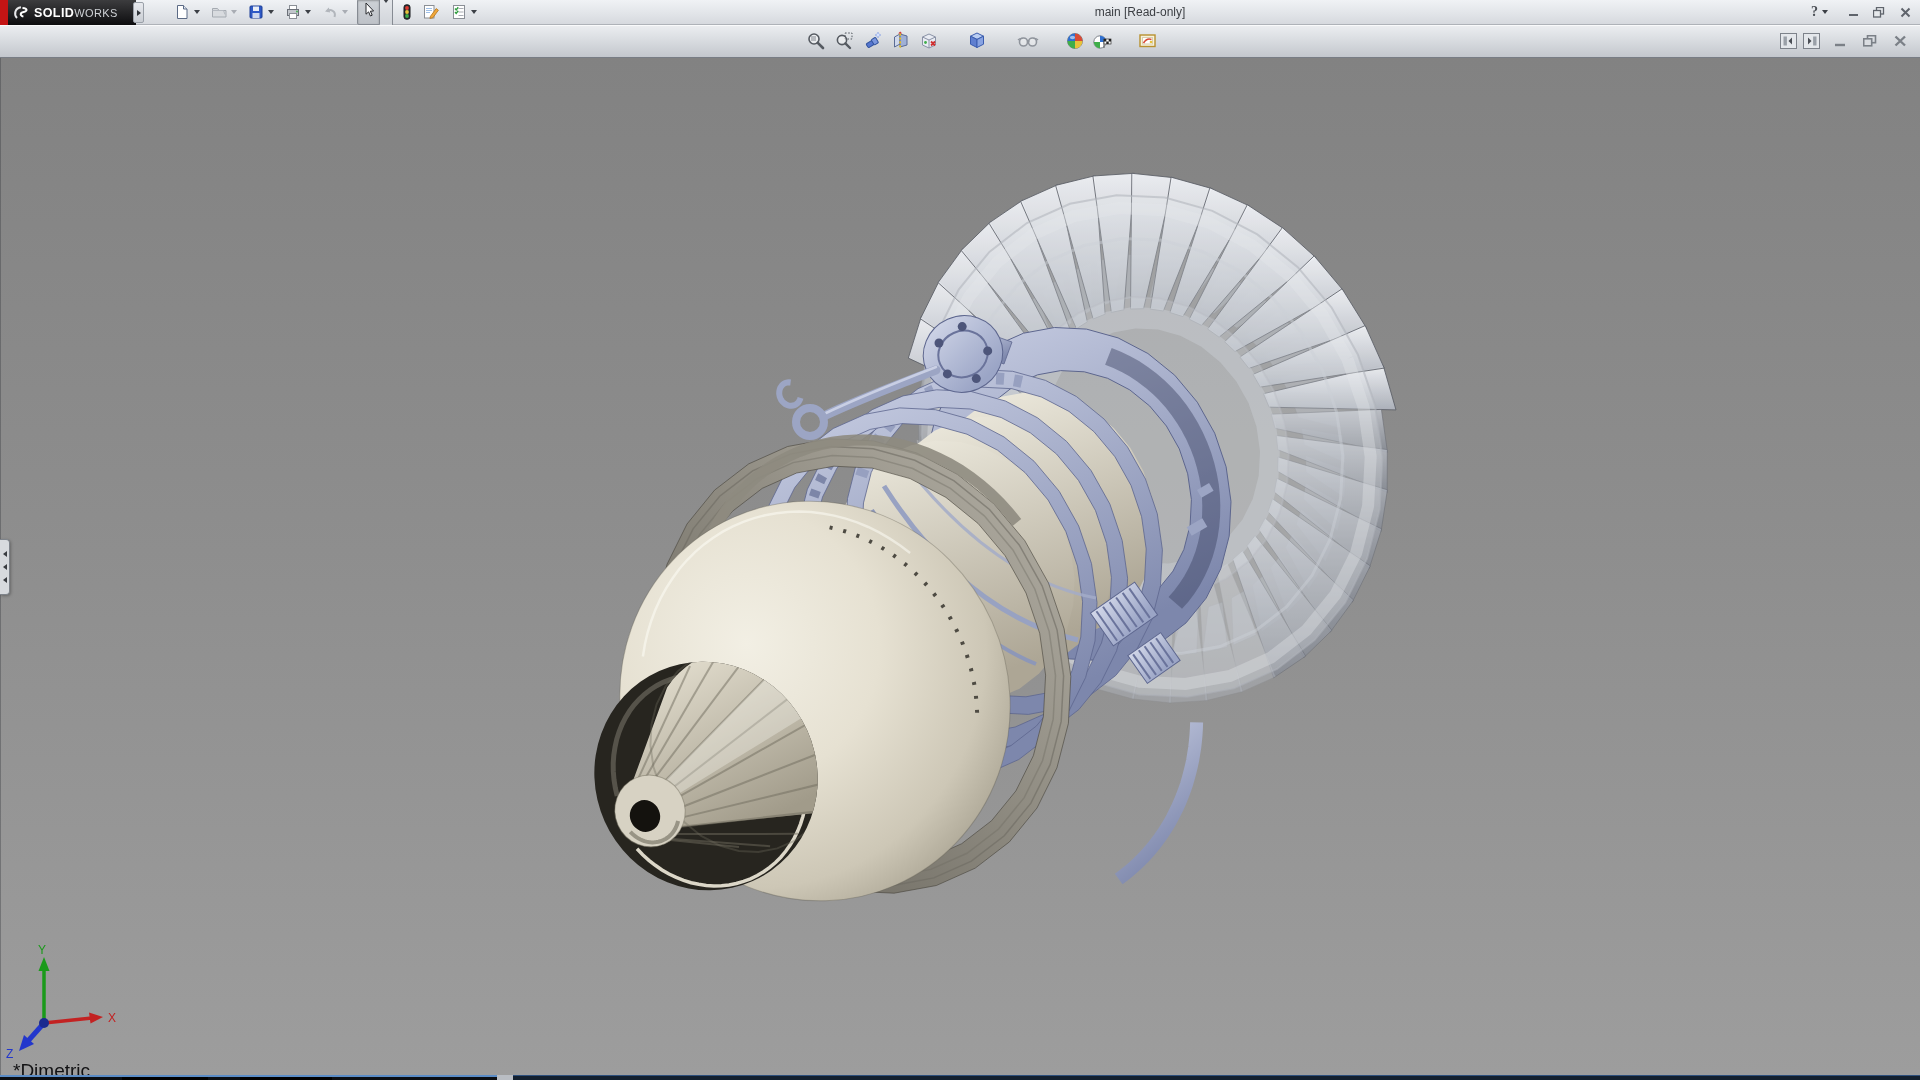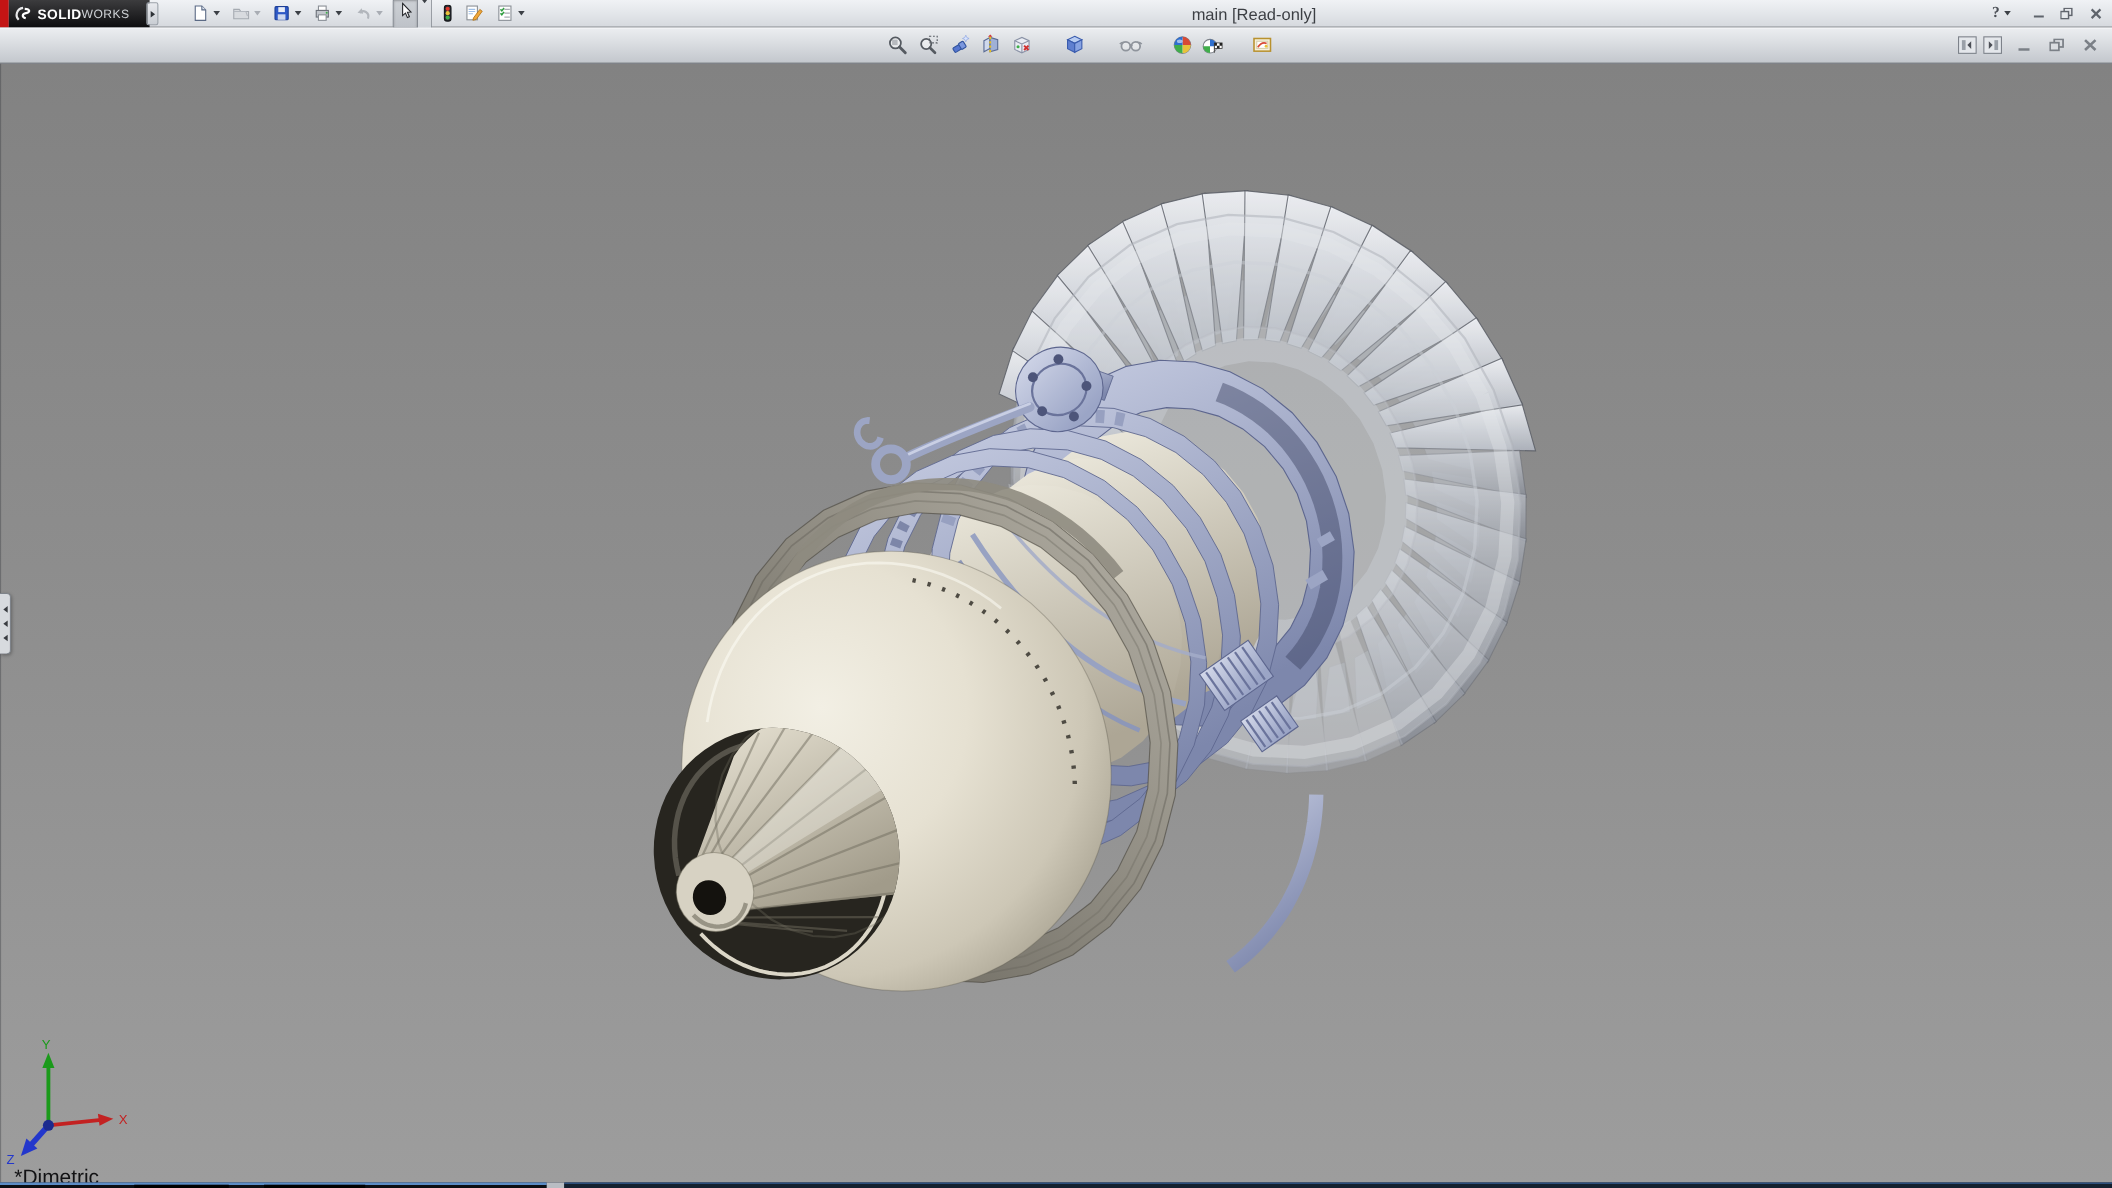--- a/index.html
+++ b/index.html
@@ -24,21 +24,21 @@
   .tbtn{display:flex;align-items:center;margin-right:7px;padding:1px 2px;border-radius:2px;}
   .tbtn svg{display:block;}
   .dd{width:0;height:0;border-left:3.5px solid transparent;border-right:3.5px solid transparent;border-top:4px solid #3c4046;margin-left:4px;}
   .dis .dd{border-top-color:#a9adb4;}
   .selwrap{display:flex;align-items:center;margin-right:7px;}
   .selbox{border:1px solid #868b93;background:linear-gradient(180deg,#cdd1d6,#bec2c8);
     box-shadow:inset 0 1px 2px rgba(0,0,0,.28);padding:2px 3px;border-radius:2px 0 0 2px;}
   .selddbox{border:1px solid #868b93;border-left:none;background:linear-gradient(180deg,#e6e8ec,#cfd3d8);
     padding:6px 3px;border-radius:0 2px 2px 0;}
   .title-text{position:absolute;left:1040px;top:5px;width:200px;text-align:center;
-    font-size:15px;color:#3c3f44;}
+    font-size:12px;color:#3c3f44;}
   .tr1{position:absolute;right:4px;top:1px;height:22px;display:flex;align-items:center;}
   .help{display:flex;align-items:center;font-size:14px;font-weight:bold;color:#4a4e55;
     font-family:"Liberation Serif",serif;margin-right:10px;cursor:pointer;}
   .wbtn{width:22px;height:18px;display:flex;align-items:center;justify-content:center;margin-left:4px;cursor:pointer;}
 
   
   .ribbonrow{position:absolute;left:0;top:25px;width:1920px;height:32px;
     background:linear-gradient(180deg,#eceef1 0%,#dcdfe3 40%,#c3c7cd 100%);
     border-bottom:1px solid #787d85;box-shadow:inset 0 1px 0 #f9fafb;}
   .hud{position:absolute;left:806px;top:6px;display:flex;align-items:center;}

